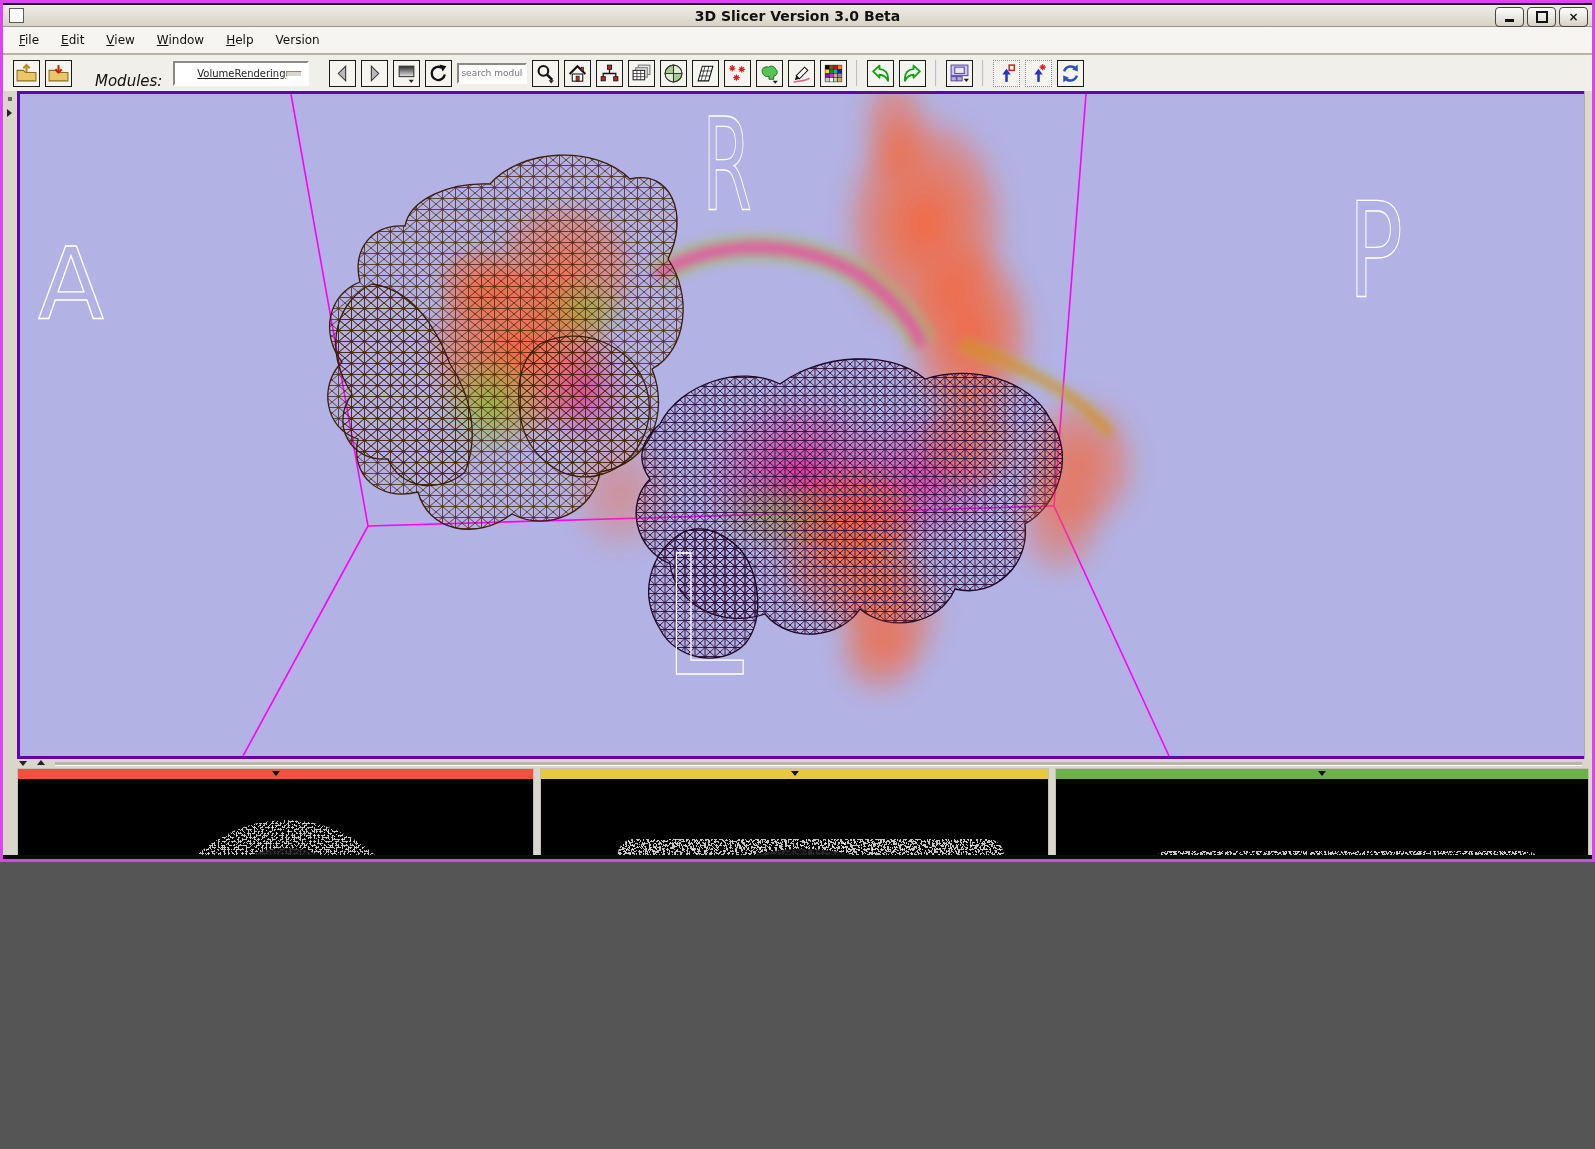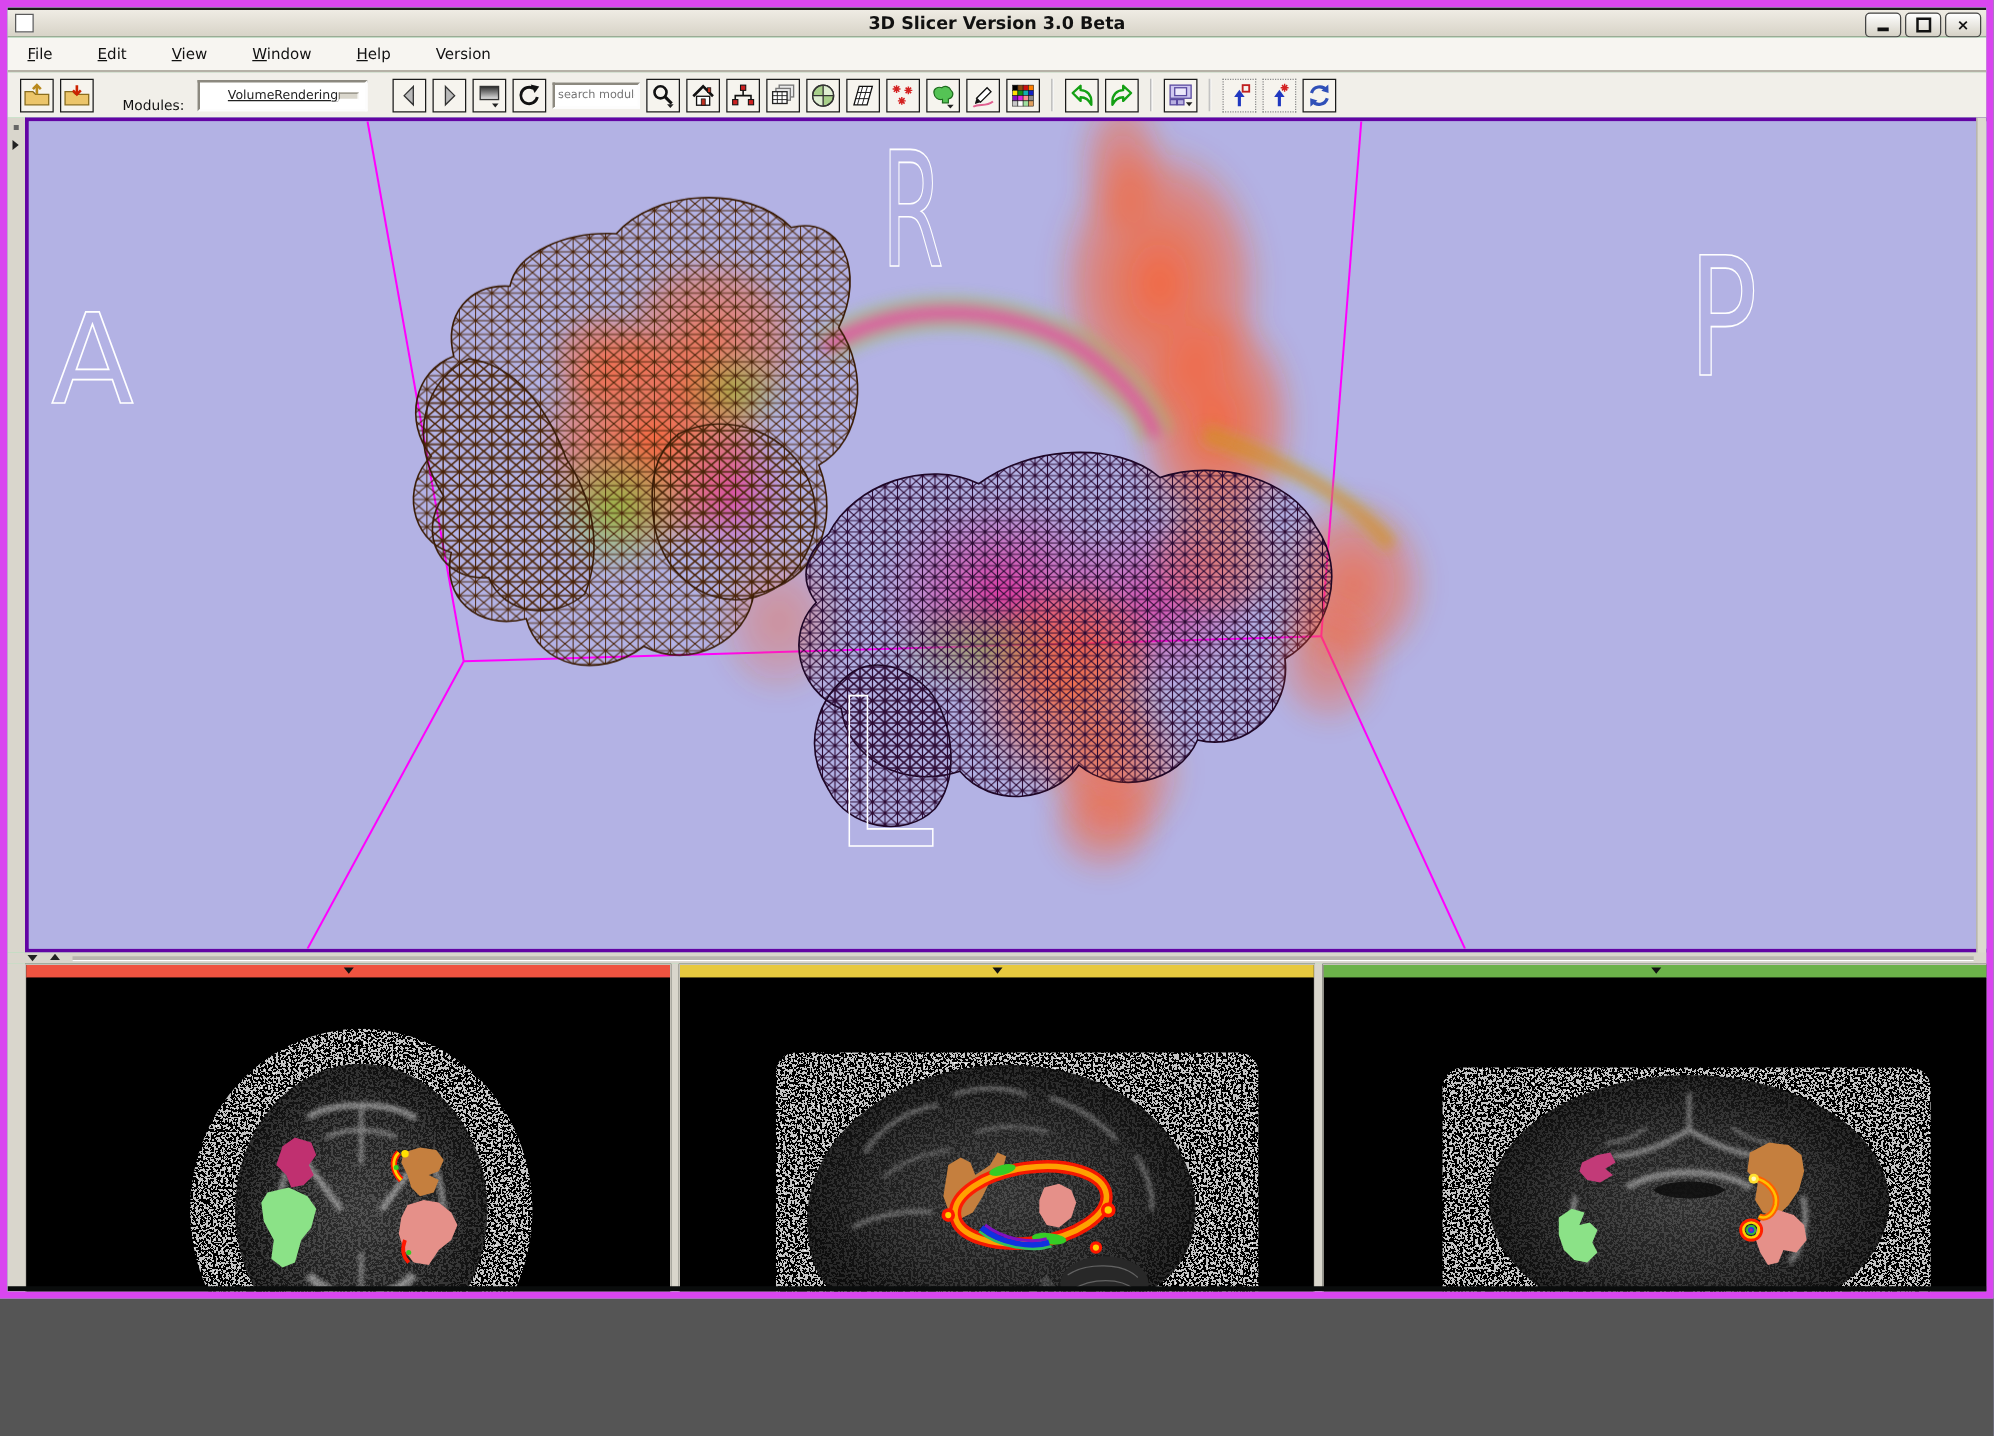--- a/index.html
+++ b/index.html
@@ -1,36 +1,36 @@
 <!DOCTYPE html>
 <html><head>
 <meta charset="utf-8">
 <style>
   html,body{margin:0;padding:0;background:#555;font-family:"DejaVu Sans","Liberation Sans",sans-serif;}
-  .window{position:relative;width:1595px;height:1039px;background:#86efac;border:6px solid #d946ef;box-sizing:border-box;overflow:hidden;}
+  .window{position:relative;width:1595px;height:862px;background:#bef264;border:3px solid #d946ef;box-sizing:border-box;overflow:hidden;}
   
   .titlebar{position:absolute;left:0;top:0;width:100%;height:24px;background:linear-gradient(#efece4,#d7d3c7);border-top:2px solid #1a1a1a;border-bottom:1px solid #9a968c;display:flex;align-items:center;box-sizing:border-box;}
   .app-icon{width:13px;height:13px;border:1px solid #5a5a5a;background:#fff;margin-left:6px;}
   .title-text{position:absolute;left:0;right:0;text-align:center;font-size:14px;font-weight:bold;color:#111;}
   .win-controls{position:absolute;right:4px;top:2px;display:flex;gap:3px;}
   .win-btn{width:27px;height:18px;border:1px solid #444;border-radius:4px;background:linear-gradient(#ffffff,#d5d1c5);display:flex;align-items:center;justify-content:center;font-size:12px;font-weight:bold;color:#111;}
   .glyph-min{width:9px;height:3px;background:#111;margin-top:7px;}
   .glyph-max{width:8px;height:8px;border:2px solid #111;}
   
-  .menubar{position:absolute;left:0;top:24px;width:100%;height:28px;background:#f7f5f1;border-bottom:2px solid #b5b1a6;display:flex;align-items:center;gap:36px;padding-left:16px;box-sizing:border-box;text-align:center;}
+  .menubar{position:absolute;left:0;top:24px;width:100%;height:28px;background:#f7f5f1;border-bottom:2px solid #b5b1a6;display:flex;align-items:center;gap:22px;padding-left:16px;box-sizing:border-box;text-align:center;}
   .menu-item{font-size:12px;color:#111;cursor:default;}
   .accel{text-decoration:underline;}
   
   .toolbar{position:absolute;left:0;top:52px;width:100%;height:36px;background:#f1efe9;display:flex;align-items:center;padding-left:10px;box-sizing:border-box;gap:5px;}
   .tbtn{width:27px;height:27px;border:1px solid #1a1a1a;background:#f6f4ee;display:flex;align-items:center;justify-content:center;box-sizing:border-box;flex:none;}
   .tbtn.dotted{border:1px dotted #8a8a8a;}
   .tbtn svg{width:21px;height:21px;display:block;}
   .tsp{width:10px;flex:none;}
   .tsep{width:2px;height:26px;background:linear-gradient(90deg,#aaa,#fff);margin:0 4px;flex:none;}
-  .modules-label{font-size:11px;color:#111;margin:16px 6px 0 18px;}
+  .modules-label{font-size:15px;color:#111;margin:16px 6px 0 18px;font-style:italic;}
   .modules-dd{width:132px;height:21px;border:2px solid;border-color:#8c897f #fdfdfd #fdfdfd #8c897f;background:#fff;display:flex;align-items:center;justify-content:center;position:relative;font-size:10px;color:#222;flex:none;text-decoration:underline;}
   .dd-dash{position:absolute;right:5px;top:8px;width:14px;height:4px;background:#d9d6cc;border:1px solid #8c897f;border-bottom-color:#fff;border-right-color:#fff;}
   .search-box{width:62px;height:17px;border:2px solid;border-color:#8c897f #fdfdfd #fdfdfd #8c897f;background:#fff;font-size:9px;color:#555;padding:0 2px;flex:none;font-family:"DejaVu Sans",sans-serif;}
   
   .left-gutter{position:absolute;left:0;top:88px;width:14px;height:668px;background:#d9d6cc;border-right:1px solid #b0ada3;}
   .gutter-arrow{position:absolute;left:4px;top:18px;width:0;height:0;border-left:5px solid #222;border-top:4px solid transparent;border-bottom:4px solid transparent;}
   .gutter-dot{position:absolute;left:5px;top:6px;width:4px;height:4px;background:#666;}
   .viewport3d{position:absolute;left:14px;top:88px;width:1574px;height:668px;border:3px solid #6304a4;box-sizing:border-box;background:#b3b2e4;}
   .viewport3d svg{width:100%;height:100%;display:block;}
   .right-frame{position:absolute;right:0;top:88px;width:7px;height:1025px;background:#dcd9cf;border-left:1px solid #b0ada3;}

